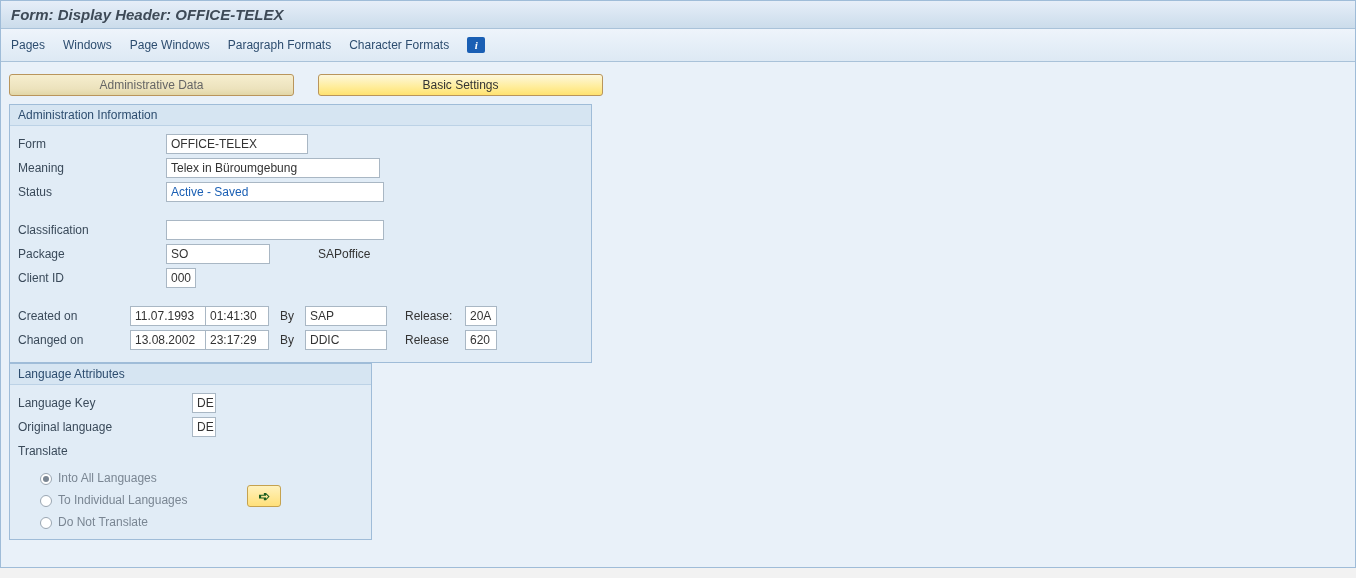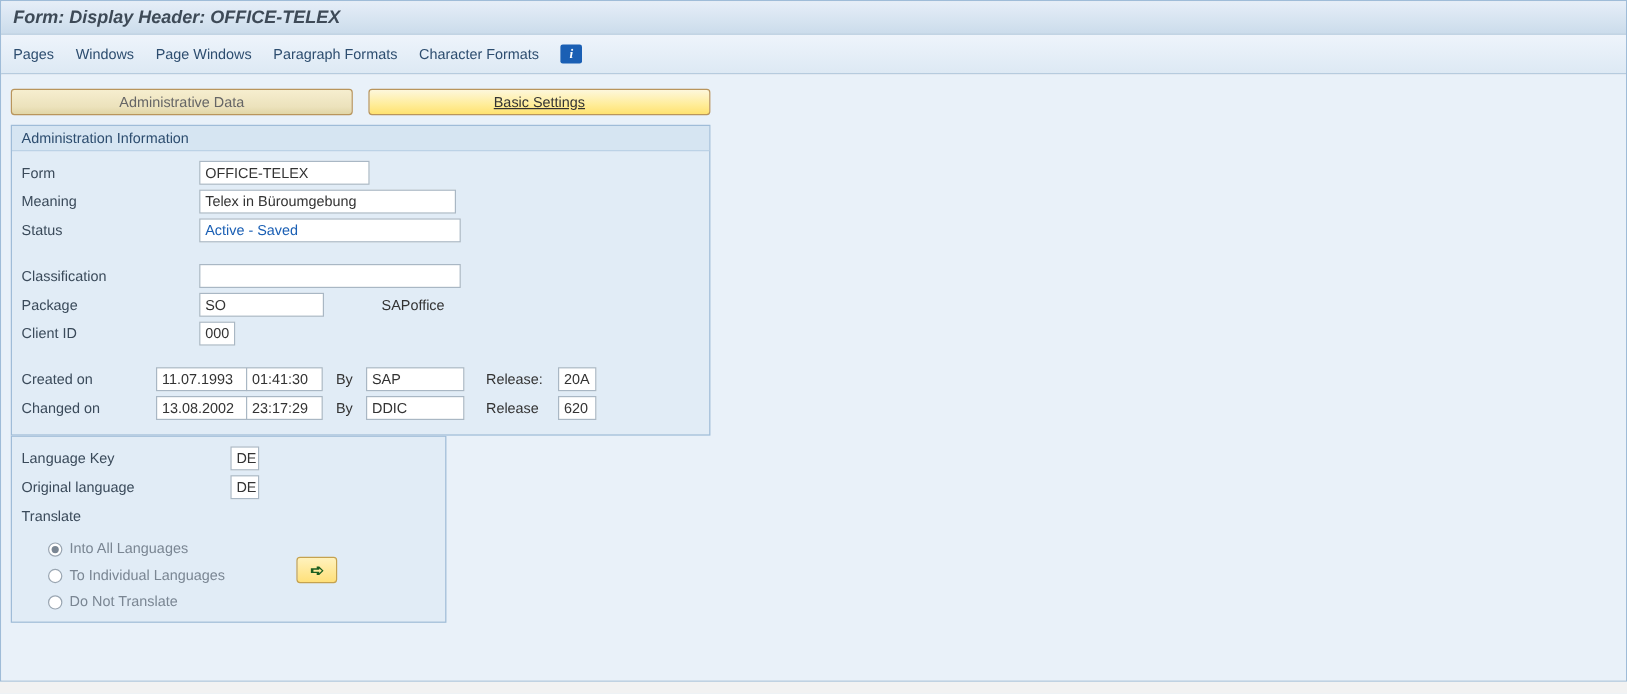--- a/index.html
+++ b/index.html
@@ -51,37 +51,36 @@
     font-style: italic;
   }
   .content {
     background: #e9f1f9;
     padding: 12px 8px;
     min-height: 505px;
     position: relative;
   }
   .tab-row {
     display: flex;
-    gap: 13px;
+    gap: 24px;
     margin-bottom: 8px;
   }
   .tab-btn {
     width: 285px;
     height: 22px;
     border: 1px solid #b9955c;
     border-radius: 3px;
     display: flex; align-items: center; justify-content: center;
     font-size: 12px;
     cursor: pointer;
     background: linear-gradient(#fff2bd, #ffe387);
   }
   .tab-btn.active {
     background: linear-gradient(#fdf7dc 0%, #ffed9a 60%, #ffe270 100%);
     color: #333;
-    text-decoration: underline;
   }
   .tab-btn.inactive {
     background: linear-gradient(#f6eecf 0%, #ece2bc 70%, #e1d6a7 100%);
     color: #666;
   }
   .panel {
     border: 1px solid #9fbcd8;
     background: #e1ecf6;
   }
   .panel-wide { width: 583px; }
@@ -211,20 +210,21 @@
           <span style="width:24px; text-align:center; margin:0 6px;">By</span>
           <span class="field" style="width:82px">DDIC</span>
           <span style="width:18px"></span>
           <span style="width:60px">Release</span>
           <span class="field" style="width:32px">620</span>
         </div>
       </div>
     </div>
 
     <div class="panel panel-narrow">
+      <div class="panel-title">Language Attributes</div>
       <div class="panel-body">
         <div class="row">
           <span class="lbl" style="width:174px">Language Key</span>
           <span class="field" style="width:24px">DE</span>
         </div>
         <div class="row">
           <span class="lbl" style="width:174px">Original language</span>
           <span class="field" style="width:24px">DE</span>
         </div>
         <div class="row">

